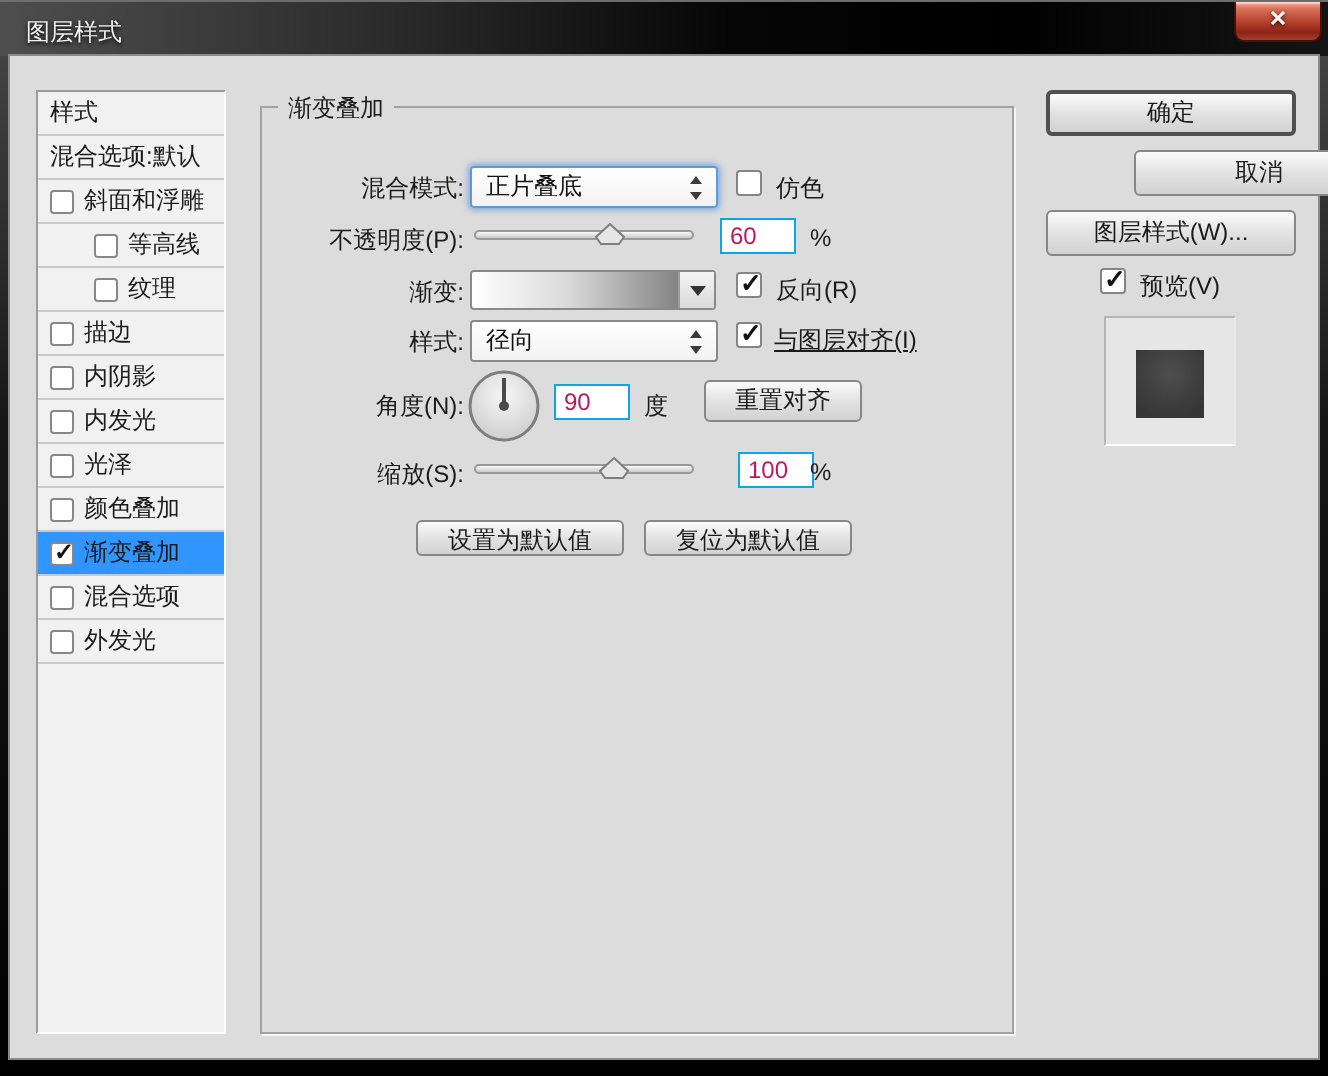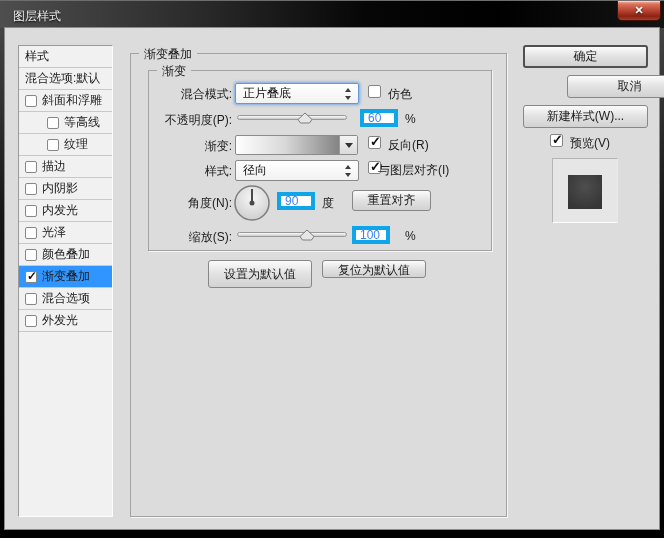--- a/index.html
+++ b/index.html
@@ -41,22 +41,22 @@
   .unit{position:absolute;font-size:12px;color:#1b1b1b;}
   .dd{position:absolute;height:21px;width:124px;background:linear-gradient(#ffffff,#f2f2f2);
     border:1px solid #898989;border-radius:2px;font-size:12px;line-height:19px;
     padding-left:7px;color:#111;cursor:pointer;}
   .dd.focused{border-color:#5f9bdc;box-shadow:0 0 3px 1px rgba(70,140,220,.65);}
   .udicon{position:absolute;right:6px;top:4px;width:7px;height:12px;}
   .udicon::before{content:"";position:absolute;left:0;top:0;border-left:3.5px solid transparent;
     border-right:3.5px solid transparent;border-bottom:4px solid #3c3c3c;}
   .udicon::after{content:"";position:absolute;left:0;bottom:0;border-left:3.5px solid transparent;
     border-right:3.5px solid transparent;border-top:4px solid #3c3c3c;}
-  .vbox{position:absolute;width:38px;height:18px;background:#fff;border:4px solid #0ea5e9;
-    font-size:12px;padding:0 0 0 4px;color:#3b82f6;}
+  .vbox{position:absolute;width:38px;height:18px;background:#fff;border:1px solid #0ea5e9;
+    font-size:12px;padding:0 0 0 4px;color:#be185d;}
   .track{position:absolute;width:110px;height:5px;border:1px solid #999;border-radius:3px;
     background:linear-gradient(#fafafa,#cacaca);cursor:pointer;}
   .thumb{position:absolute;width:16px;height:12px;cursor:grab;}
   .grad-well{position:absolute;width:123px;height:20px;border:1px solid #8a8a8a;border-radius:2px;
     background:linear-gradient(90deg,#ffffff 0%,#d9d9d9 40%,#8d8d8d 80%,#6b6b6b 100%);cursor:pointer;}
   .grad-arrow{position:absolute;right:0;top:0;width:18px;height:18px;border-left:1px solid #9b9b9b;
     background:linear-gradient(#f4f4f4,#dadada);}
   .grad-arrow::after{content:"";position:absolute;left:5px;top:7px;border-left:4px solid transparent;
     border-right:4px solid transparent;border-top:5px solid #333;}
   .chkrow-cb{position:absolute;width:13px;height:13px;background:#fff;border:1px solid #858585;
@@ -138,23 +138,20 @@
       <div class="sb-item">
         <span class="cb"></span>
         <span>外发光</span>
       </div>
     </div>
 
     <div class="fieldset" style="left:125px;top:25px;width:377px;height:464px;">
       <span class="legend">渐变叠加</span>
     </div>
 
-    <div class="fieldset" style="left:143px;top:42px;width:344px;height:181px;">
-      <span class="legend">渐变</span>
-    </div>
 
     <div class="flabel" style="top:58px;">混合模式:</div>
     <div class="dd focused" style="left:230px;top:55px;">
       <span>正片叠底</span>
       <span class="udicon"></span>
     </div>
     <span class="chkrow-cb" style="left:363px;top:57px;"></span>
     <span class="chklabel" style="left:383px;top:58px;">仿色</span>
 
     <div class="flabel" style="top:84px;">不透明度(P):</div>
@@ -173,21 +170,21 @@
     </div>
     <span class="chkrow-cb checked" style="left:363px;top:108px;"></span>
     <span class="chklabel" style="left:383px;top:109px;">反向(R)</span>
 
     <div class="flabel" style="top:135px;">样式:</div>
     <div class="dd" style="left:230px;top:132px;">
       <span>径向</span>
       <span class="udicon"></span>
     </div>
     <span class="chkrow-cb checked" style="left:363px;top:133px;"></span>
-    <span class="chklabel" style="left:373px;top:134px;">与图层对齐(I)</span>
+    <span class="chklabel" style="left:382px;top:134px;text-decoration:underline;">与图层对齐(I)</span>
 
     <div class="flabel" style="top:167px;">角度(N):</div>
     <div style="position:absolute;left:228px;top:156px;width:38px;height:38px;">
       <svg width="38" height="38">
         <defs>
           <radialGradient id="dialg" cx="50%" cy="35%" r="75%">
             <stop offset="0%" stop-color="#f6f6f6"></stop>
               <stop offset="100%" stop-color="#c9c9c9"></stop>
           </radialGradient>
         </defs>
@@ -200,29 +197,29 @@
     <span class="unit" style="left:317px;top:167px;">度</span>
     <button class="btn" style="left:347px;top:162px;width:79px;height:21px;">重置对齐</button>
 
     <div class="flabel" style="top:201px;">缩放(S):</div>
     <div class="track" style="left:232px;top:204px;"></div>
     <div class="thumb" style="left:294px;top:199px;">
       <svg width="16" height="12">
         <path d="M8 1 L15 7.5 L12.5 11 L3.5 11 L1 7.5 Z" fill="#e6e6e6" stroke="#7d7d7d"></path>
       </svg>
     </div>
-    <input class="vbox" style="left: 347px; top: 198px;" value="100">
+    <input class="vbox" style="left: 364px; top: 198px;" value="100">
     <span class="unit" style="left:400px;top:201px;">%</span>
 
-    <button class="btn" style="left:203px;top:232px;width:104px;height:28px;">设置为默认值</button>
+    <button class="btn" style="left:203px;top:232px;width:104px;height:18px;">设置为默认值</button>
     <button class="btn" style="left:317px;top:232px;width:104px;height:18px;">复位为默认值</button>
 
     <button class="btn primary" style="left:518px;top:17px;width:125px;height:23px;">确定</button>
     <button class="btn" style="left:518px;top:47px;width:125px;height:23px;margin-left:44px;">取消</button>
-    <button class="btn" style="left:518px;top:77px;width:125px;height:23px;">新建样式(W)...</button>
+    <button class="btn" style="left:518px;top:77px;width:125px;height:23px;">图层样式(W)...</button>
     <span class="chkrow-cb checked" style="left:545px;top:106px;"></span>
     <span class="chklabel" style="left:565px;top:107px;">预览(V)</span>
 
     <div class="swatch-box">
       <div class="swatch"></div>
     </div>
 
   </div>
 </div>
 

